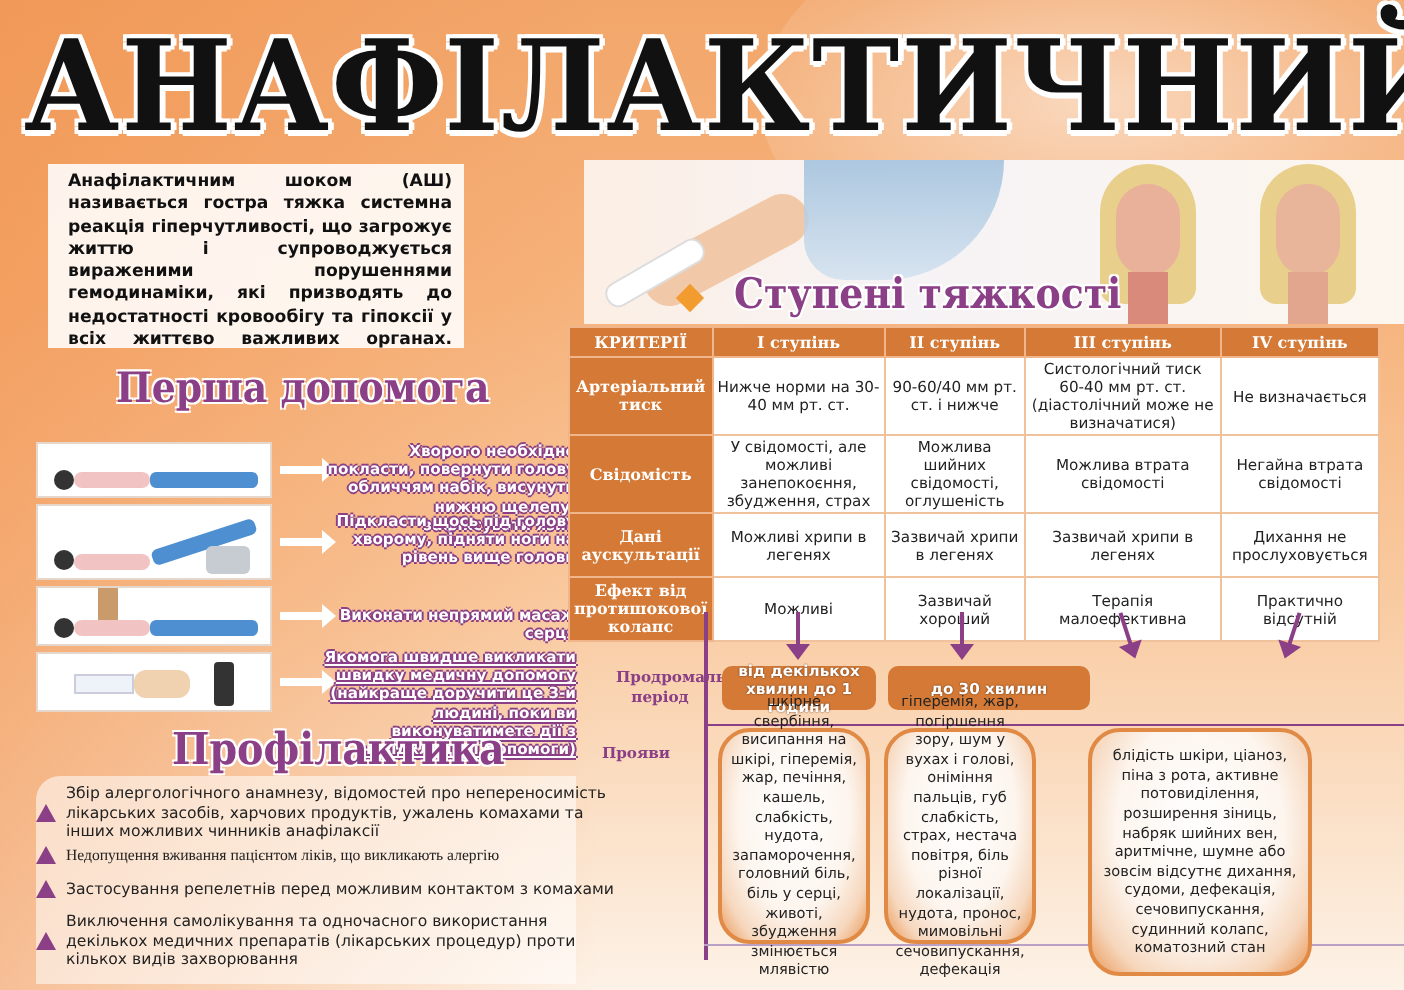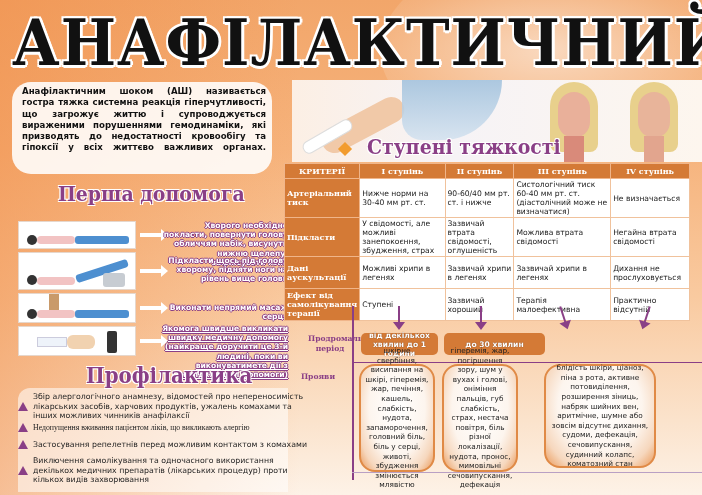--- a/index.html
+++ b/index.html
@@ -19,23 +19,23 @@
     background: linear-gradient(90deg, rgba(240,140,70,0.5) 0%, rgba(240,140,70,0) 100%);
   }
   .title {
     position: absolute; left: 12px; top: 8px; width: 690px;
     font-family: "DejaVu Serif", serif; font-weight: bold; font-size: 63px;
     letter-spacing: 1px; color: #111; transform: scaleX(0.93); transform-origin: left;
     text-shadow: 2px 2px 0 #fff, -2px -2px 0 #fff, 2px -2px 0 #fff, -2px 2px 0 #fff, 0 3px 0 #fff, 3px 0 0 #fff;
     line-height: 70px; white-space: nowrap;
   }
   .intro {
-    position: absolute; left: 12px; top: 82px; width: 260px; height: 92px;
+    position: absolute; left: 24px; top: 82px; width: 208px; height: 92px;
     background: rgba(255,255,255,0.88); padding: 4px 6px 4px 10px;
-    font-size: 8.6px; font-weight: bold; color: #111; line-height: 11.3px; text-align: justify; border-radius: 19px;
+    font-size: 8.6px; font-weight: bold; color: #111; line-height: 11.3px; text-align: justify;
   }
   .intro p { text-align-last: justify; }
   .photo-strip {
     position: absolute; left: 292px; top: 80px; width: 410px; height: 82px;
     background: linear-gradient(90deg, #fcefe4 0%, #f6f3f6 40%, #fdf6ee 100%);
   }
   .epi {
     position: absolute; left: 8px; top: 10px; width: 130px; height: 70px;
   }
   .epi .arm { position:absolute; left: 18px; top: 22px; width: 90px; height: 26px; background:#f1c9a8; border-radius: 14px; transform: rotate(-28deg); }
@@ -76,21 +76,21 @@
   .prof-item .tri { position:absolute; left: 0; width: 0; height: 0; border-left: 5px solid transparent; border-right: 5px solid transparent; border-bottom: 9px solid #8a3f86; }
   .prof-item .txt { display:block; margin-left: 15px; }
   table.grades {
     position: absolute; left: 284px; top: 163px; width: 406px; border-collapse: collapse;
   }
   table.grades th {
     background: #d47a36; color: #fff; font-family: "DejaVu Serif", serif; font-size: 8px; font-weight: bold;
     height: 15px; border: 1px solid #f0b58a;
   }
   table.grades td {
-    background: #fff; font-size: 7.6px; text-align: left; color: #222; line-height: 9px;
+    background: #fff; font-size: 7.6px; text-align: center; color: #222; line-height: 9px;
     border: 1px solid #f0c29c; padding: 1px 2px;
   }
   table.grades td.crit {
     background: #d47a36; color: #fff; font-family: "DejaVu Serif", serif; font-weight: bold; font-size: 8px;
     width: 66px; border-color: #f0b58a;
   }
   .lower {
     position: absolute; left: 284px; top: 306px; width: 418px; height: 174px;
   }
   .vline { position:absolute; left: 68px; top: 0; width: 2px; height: 174px; background:#8a3f86; }
@@ -222,36 +222,36 @@
   </thead>
   <tbody>
     <tr style="height:34px;">
       <td class="crit">Артеріальний тиск</td>
       <td>Нижче норми на 30-40 мм рт. ст.</td>
       <td>90-60/40 мм рт. ст. і нижче</td>
       <td>Систологічний тиск 60-40 мм рт. ст. (діастолічний може не визначатися)</td>
       <td>Не визначається</td>
     </tr>
     <tr style="height:34px;">
-      <td class="crit">Підкласти</td>
+      <td class="crit">Свідомість</td>
       <td>У свідомості, але можливі занепокоєння, збудження, страх</td>
-      <td>Зазвичай втрата свідомості, оглушеність</td>
+      <td>Можлива шийних свідомості, оглушеність</td>
       <td>Можлива втрата свідомості</td>
       <td>Негайна втрата свідомості</td>
     </tr>
     <tr style="height:32px;">
       <td class="crit">Дані аускультації</td>
       <td>Можливі хрипи в легенях</td>
       <td>Зазвичай хрипи в легенях</td>
       <td>Зазвичай хрипи в легенях</td>
       <td>Дихання не прослуховується</td>
     </tr>
     <tr style="height:32px;">
-      <td class="crit">Ефект від самолікування терапії</td>
-      <td>Ступені</td>
+      <td class="crit">Ефект від протишокової колапс</td>
+      <td>Можливі</td>
       <td>Зазвичай хороший</td>
       <td>Терапія малоефективна</td>
       <td>Практично відсутній</td>
     </tr>
   </tbody>
 </table>
 
 <div class="lower">
   <div class="vline"></div>
   <div class="hline"></div>
@@ -262,14 +262,14 @@
   <div class="down-arrow" style="left:278px; top:0; transform: rotate(-18deg);"></div>
   <div class="down-arrow" style="left:362px; top:0; transform: rotate(18deg);"></div>
 
   <div class="row-label" style="top:28px;padding-left:24px;">Продромальний період</div>
   <div class="pill" style="left:77px; top:27px; width:77px; height:22px;">від декількох хвилин до 1 години</div>
   <div class="pill" style="left:160px; top:27px; width:101px; height:22px;">до 30 хвилин</div>
 
   <div class="row-label" style="top:66px;">Прояви</div>
   <div class="bubble" style="left:75px; top:58px; width:76px; height:108px;">шкірне свербіння, висипання на шкірі, гіперемія, жар, печіння, кашель, слабкість, нудота, запаморочення, головний біль, біль у серці, животі, збудження змінюється млявістю</div>
   <div class="bubble" style="left:158px; top:58px; width:76px; height:108px;">гіперемія, жар, погіршення зору, шум у вухах і голові, оніміння пальців, губ слабкість, страх, нестача повітря, біль різної локалізації, нудота, пронос, мимовільні сечовипускання, дефекація</div>
-  <div class="bubble" style="left:260px; top:58px; width:112px; height:104px;">блідість шкіри, ціаноз, піна з рота, активне потовиділення, розширення зіниць, набряк шийних вен, аритмічне, шумне або зовсім відсутнє дихання, судоми, дефекація, сечовипускання, судинний колапс, коматозний стан</div>
+  <div class="bubble" style="left:260px; top:58px; width:112px; height:124px;">блідість шкіри, ціаноз, піна з рота, активне потовиділення, розширення зіниць, набряк шийних вен, аритмічне, шумне або зовсім відсутнє дихання, судоми, дефекація, сечовипускання, судинний колапс, коматозний стан</div>
 </div>
 
 </body></html>

